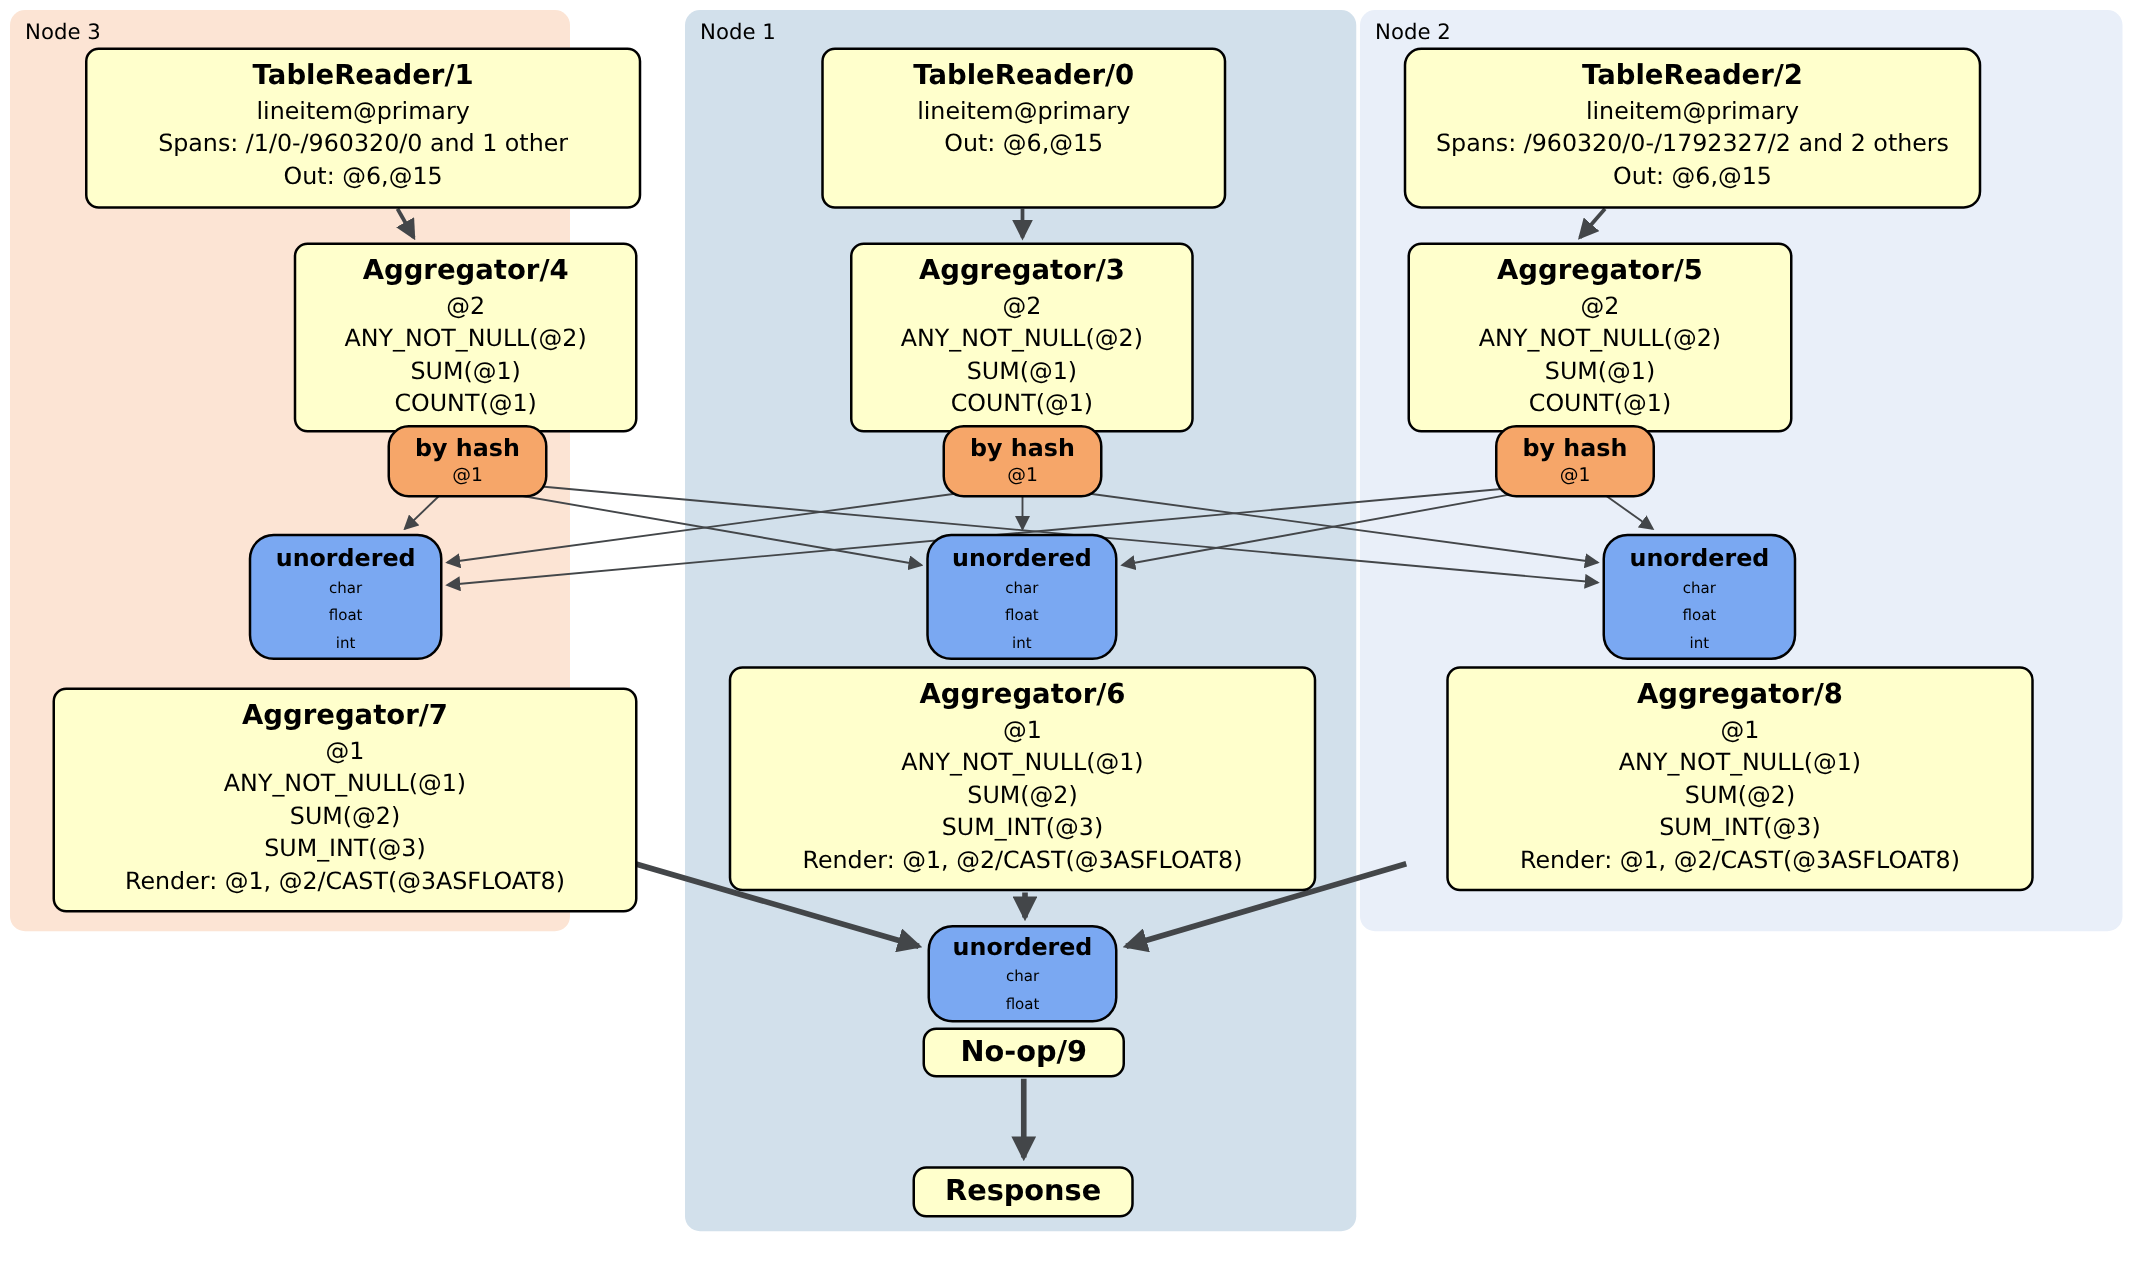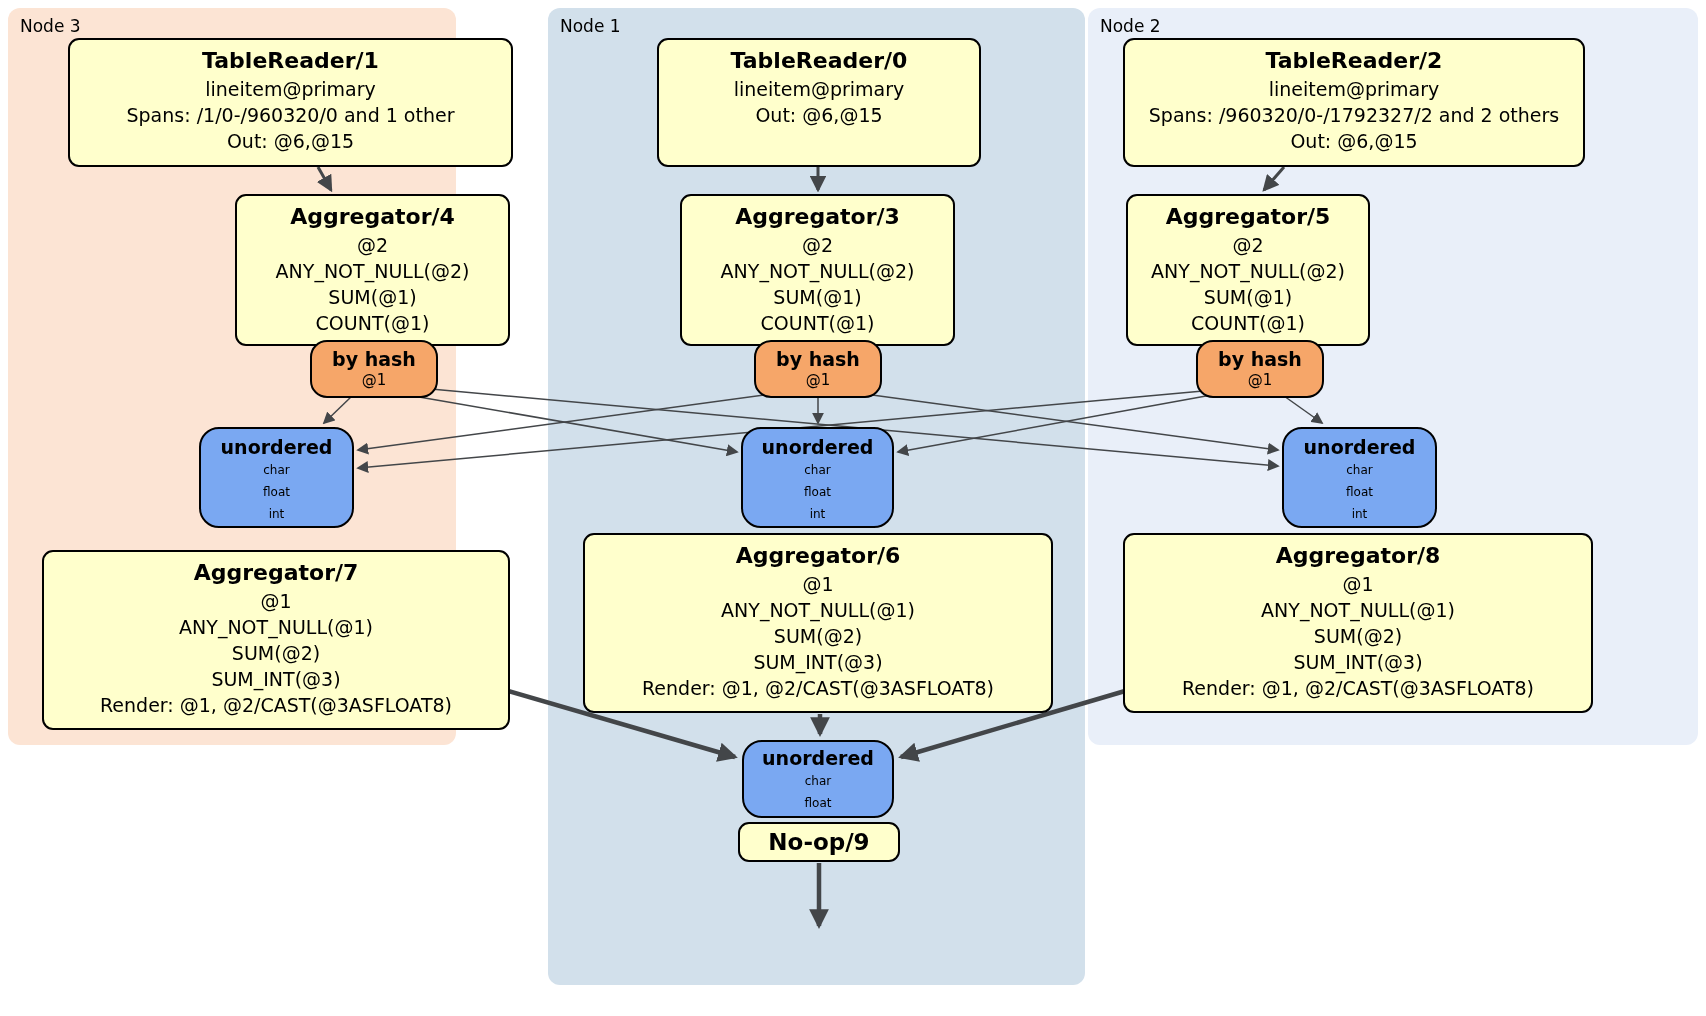--- a/index.html
+++ b/index.html
@@ -78,42 +78,42 @@
     <div class="title">TableReader/1</div>
     <div class="bline">lineitem@primary</div>
     <div class="bline">Spans: /1/0-/960320/0 and 1 other</div>
     <div class="bline">Out: @6,@15</div>
   </div>
   <div class="gbox" style="left:657px;top:38px;width:324px;height:129px;">
     <div class="title">TableReader/0</div>
     <div class="bline">lineitem@primary</div>
     <div class="bline">Out: @6,@15</div>
   </div>
-  <div class="gbox" style="left:1123px;top:38px;width:462px;height:129px;">
+  <div class="gbox" style="left:1123px;top:38px;width:462px;height:129px;border-radius:14px;">
     <div class="title">TableReader/2</div>
     <div class="bline">lineitem@primary</div>
     <div class="bline">Spans: /960320/0-/1792327/2 and 2 others</div>
     <div class="bline">Out: @6,@15</div>
   </div>
 
   <div class="gbox" style="left:235px;top:194px;width:275px;height:152px;">
     <div class="title">Aggregator/4</div>
     <div class="bline">@2</div>
     <div class="bline">ANY_NOT_NULL(@2)</div>
     <div class="bline">SUM(@1)</div>
     <div class="bline">COUNT(@1)</div>
   </div>
   <div class="gbox" style="left:680px;top:194px;width:275px;height:152px;">
     <div class="title">Aggregator/3</div>
     <div class="bline">@2</div>
     <div class="bline">ANY_NOT_NULL(@2)</div>
     <div class="bline">SUM(@1)</div>
     <div class="bline">COUNT(@1)</div>
   </div>
-  <div class="gbox" style="left:1126px;top:194px;width:244px;height:152px;">
+  <div class="gbox" style="left:1126px;top:194px;width:308px;height:152px;">
     <div class="title">Aggregator/5</div>
     <div class="bline">@2</div>
     <div class="bline">ANY_NOT_NULL(@2)</div>
     <div class="bline">SUM(@1)</div>
     <div class="bline">COUNT(@1)</div>
   </div>
 
   <div class="gbox router" style="left:310px;top:340px;width:128px;height:58px;">
     <div class="title">by hash</div>
     <div class="bline">@1</div>
@@ -155,31 +155,34 @@
     <div class="bline">Render: @1, @2/CAST(@3ASFLOAT8)</div>
   </div>
   <div class="gbox" style="left:583px;top:533px;width:470px;height:180px;">
     <div class="title">Aggregator/6</div>
     <div class="bline">@1</div>
     <div class="bline">ANY_NOT_NULL(@1)</div>
     <div class="bline">SUM(@2)</div>
     <div class="bline">SUM_INT(@3)</div>
     <div class="bline">Render: @1, @2/CAST(@3ASFLOAT8)</div>
   </div>
-  <div class="gbox" style="left:1123px;top:533px;width:470px;height:180px;">
+  <div class="gbox" style="left:1157px;top:533px;width:470px;height:180px;">
     <div class="title">Aggregator/8</div>
     <div class="bline">@1</div>
     <div class="bline">ANY_NOT_NULL(@1)</div>
     <div class="bline">SUM(@2)</div>
     <div class="bline">SUM_INT(@3)</div>
     <div class="bline">Render: @1, @2/CAST(@3ASFLOAT8)</div>
   </div>
 
   <div class="gbox sync syncF" style="left:742px;top:740px;width:152px;height:78px;">
     <div class="title">unordered</div>
     <div class="bline">char</div>
     <div class="bline">float</div>
   </div>
   <div class="gbox single" style="left:738px;top:822px;width:162px;height:40px;">
     <div class="title">No-op/9</div>
   </div>
+  <div class="gbox single" style="left:730px;top:933px;width:177px;height:41px;">
+    <div class="title">Response</div>
+  </div>
 
 </div>
 
 </body></html>

